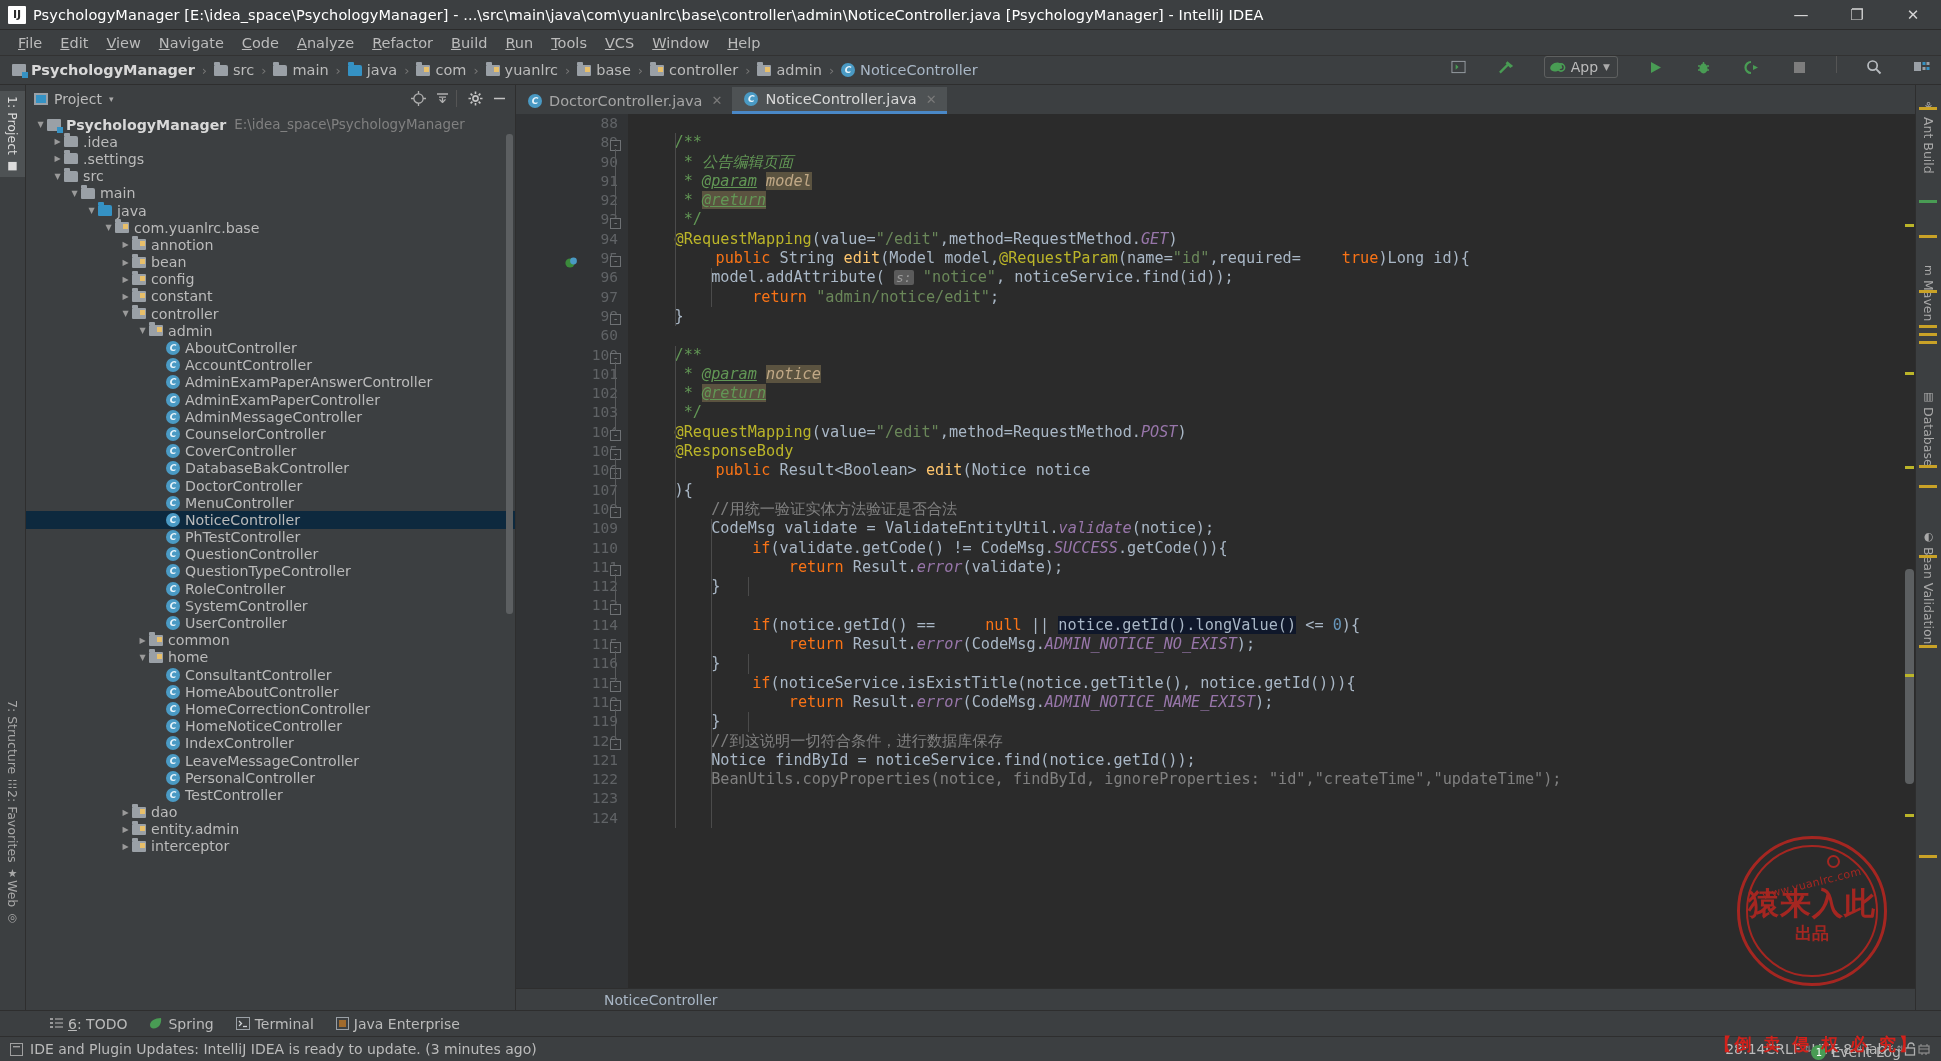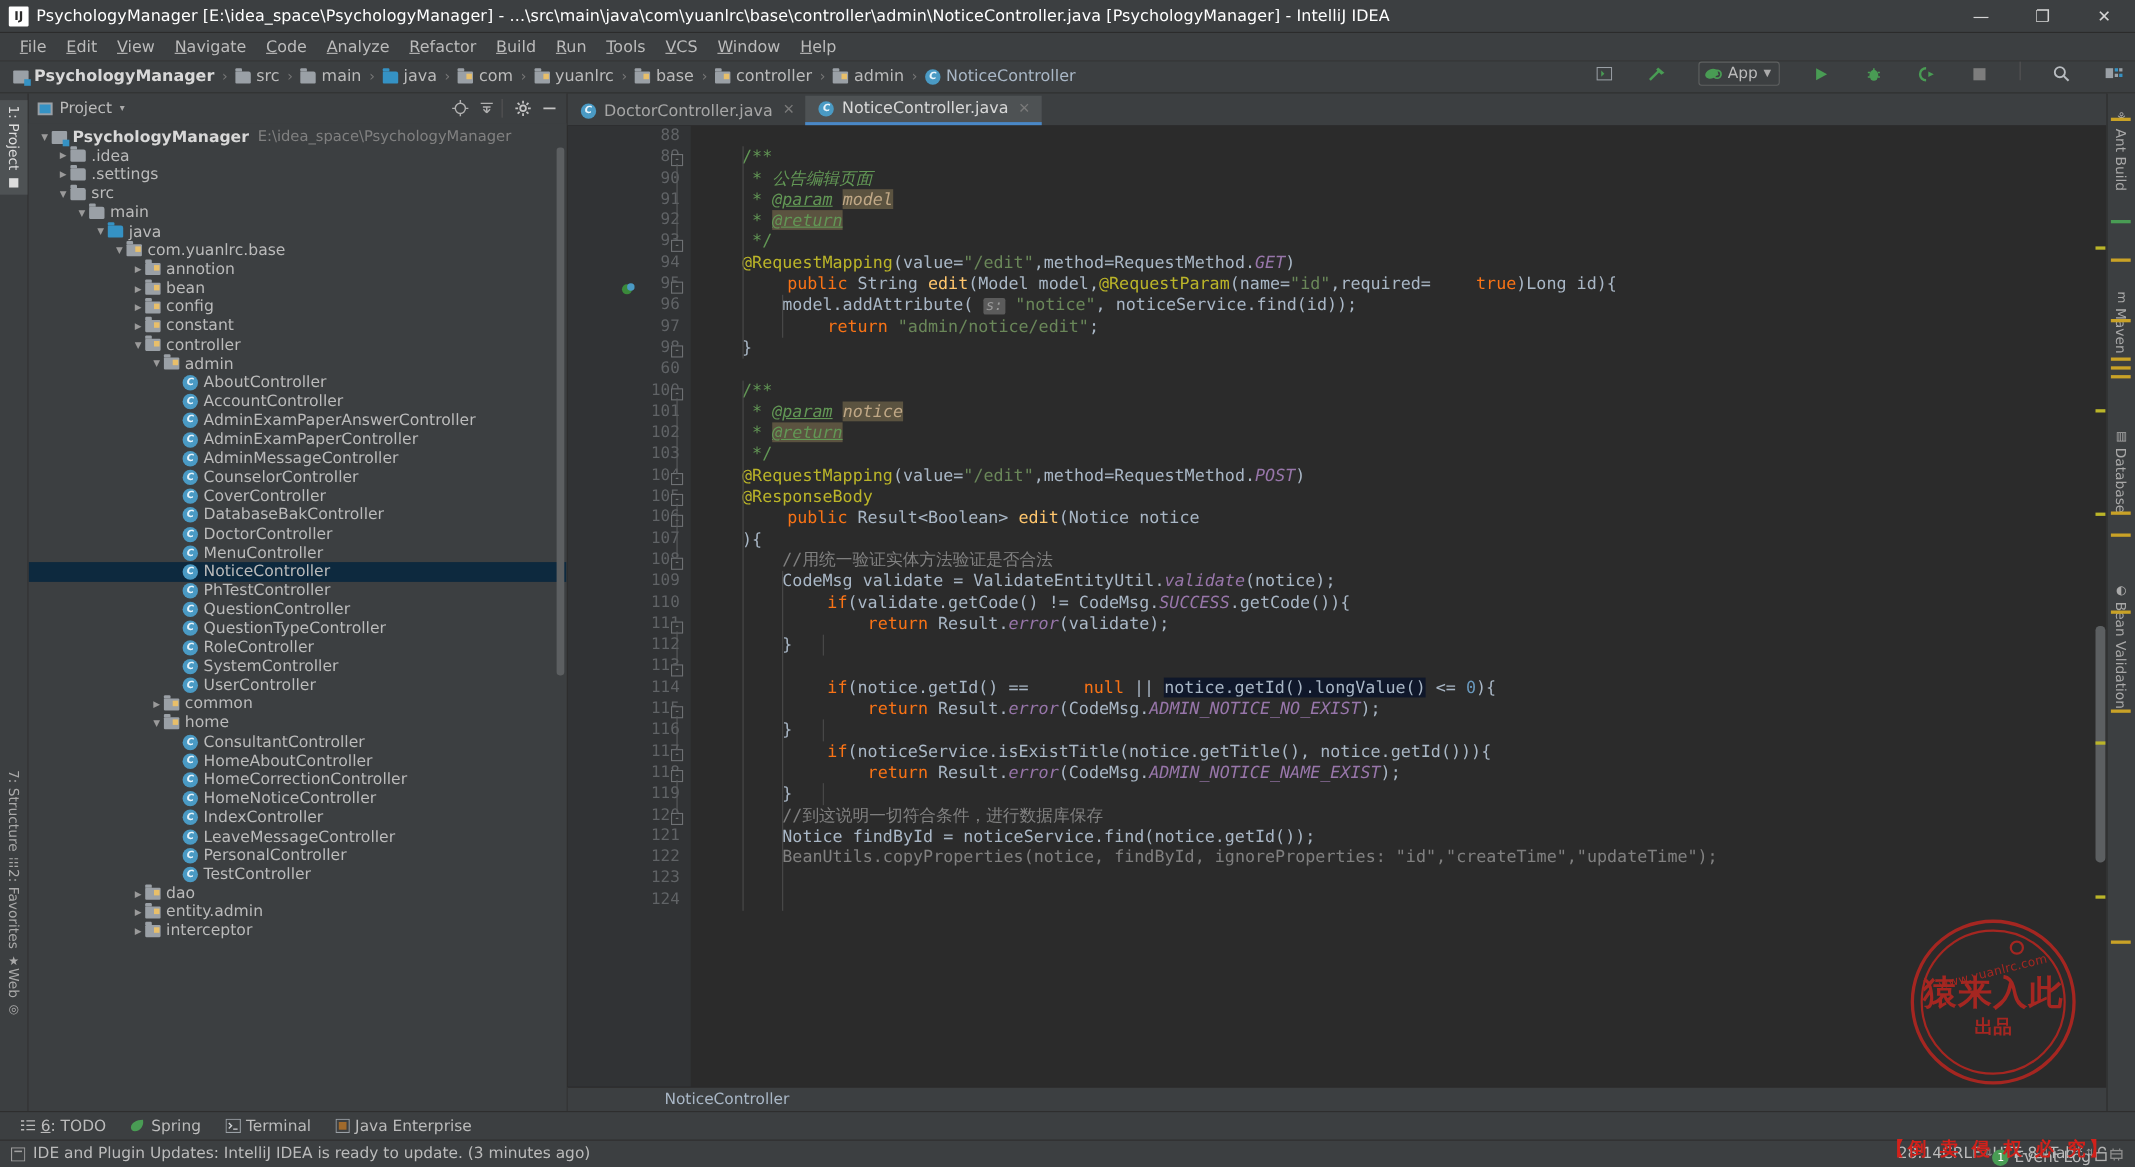--- a/index.html
+++ b/index.html
@@ -123,21 +123,21 @@
 
   .bread-bot{ height:22px; background:#3c3f41; display:flex; align-items:center;
               padding-left:88px; font-size:14px; color:#a9b7c6; flex:none;
               border-top:1px solid #2e2e2e;}
 
   
   .rail-r .mark{ position:absolute; left:3px; width:18px; height:3px; }
 
   
   .toolwin{ position:absolute; left:0; right:0; bottom:25px; height:26px; background:#3c3f41;
-            display:flex; align-items:center; padding-left:19px; gap:22px;
+            display:flex; align-items:center; padding-left:50px; gap:22px;
             border-top:1px solid #2e2e2e;}
   .tw-item{ display:flex;align-items:center;gap:5px;font-size:14px;color:#bbbbbb;cursor:default;}
   .tw-item u{ text-decoration:underline; }
 
   .status{ position:absolute;left:0;right:0;bottom:0;height:25px;background:#3c3f41;
            display:flex;align-items:center;padding:0 10px 0 10px; border-top:1px solid #2e2e2e;}
   .st-left{ display:flex;align-items:center;gap:7px;font-size:14px;color:#bbbbbb;}
   .st-right{ margin-left:auto; display:flex;align-items:center;font-size:14px;color:#bbbbbb;}
   .st-right .item{ display:flex;align-items:center;gap:3px;}
   .caretsym{ font-size:9px;color:#999;}

